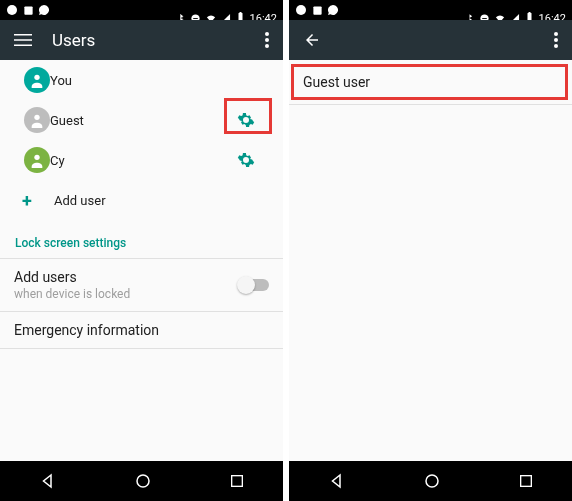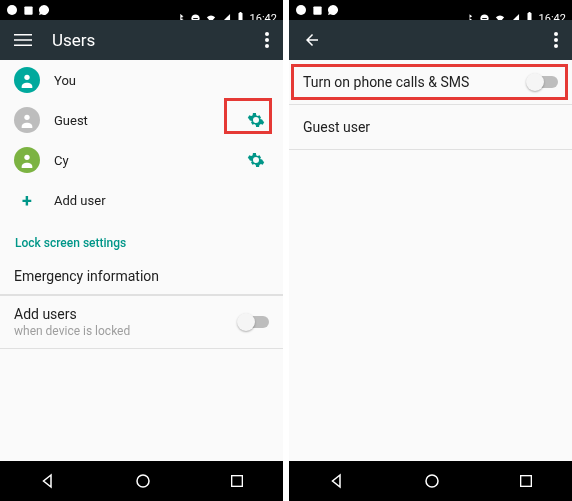--- a/index.html
+++ b/index.html
@@ -41,22 +41,21 @@
       padding: 0 14px;
       gap: 20px;
     }
     .toolbar-title { font-size: 17px; font-weight: 400; flex: 1; }
     .hamburger, .back-arrow, .more-dots { display: flex; align-items: center; cursor: pointer; }
     .content { flex: 1; background: #fafafa; overflow: hidden; }
     .user-row {
       display: flex;
       align-items: center;
       height: 40px;
-      padding: 0 14px;
-      gap: 14px;
+      padding: 0 24px;
     }
     .avatar { width: 26px; height: 26px; border-radius: 50%; display: flex; align-items: center; justify-content: center; }
     .avatar.teal { background: #00a99d; }
     .avatar.green { background: #7cb342; }
     .avatar.grey { background: #bdbdbd; }
     .user-label { font-size: 13px; color: #212121; flex: 1; }
     .gear-slot { width: 26px; display: flex; align-items: center; justify-content: center; }
     .add-row {
       display: flex;
       align-items: center;
@@ -226,32 +225,32 @@
       </span>
     </div>
 
     <div class="add-row">
       <span class="plus-icon">+</span>
       <span class="user-label">Add user</span>
     </div>
 
     <div class="section-header">Lock screen settings</div>
 
-    <div class="setting-row">
-      <div class="setting-text">
-        <div class="setting-title">Emergency information</div>
-      </div>
-    </div>
-
     <div class="setting-row" style="border-top:1px solid #e0e0e0;">
       <div class="setting-text">
         <div class="setting-title">Add users</div>
         <div class="setting-sub">when device is locked</div>
       </div>
       <div class="toggle"></div>
+    </div>
+
+    <div class="setting-row">
+      <div class="setting-text">
+        <div class="setting-title">Emergency information</div>
+      </div>
     </div>
   </div>
 
   <div class="nav-bar">
     <span class="nav-btn">
       <svg width="18" height="18" viewBox="0 0 24 24" fill="none" stroke="#fff" stroke-width="2">
           <path d="M16 4l-10 8 10 8z" fill="none" stroke="#fff"></path>
         </svg>
     </span>
     <span class="nav-btn">
@@ -331,24 +330,20 @@
       <svg width="4" height="16" viewBox="0 0 4 16" fill="#fff">
           <circle cx="2" cy="2" r="2"></circle>
           <circle cx="2" cy="8" r="2"></circle>
           <circle cx="2" cy="14" r="2"></circle>
         </svg>
     </span>
   </div>
 
   <div class="content">
     <div class="option-row">
-      <span class="opt-text">Turn on phone calls &amp; SMS</span>
-      <div class="toggle"></div>
-    </div>
-    <div class="option-row">
       <span class="opt-text">Guest user</span>
     </div>
   </div>
 
   <div class="nav-bar">
     <span class="nav-btn">
       <svg width="18" height="18" viewBox="0 0 24 24" fill="none" stroke="#fff" stroke-width="2">
           <path d="M16 4l-10 8 10 8z"></path>
         </svg>
     </span>

